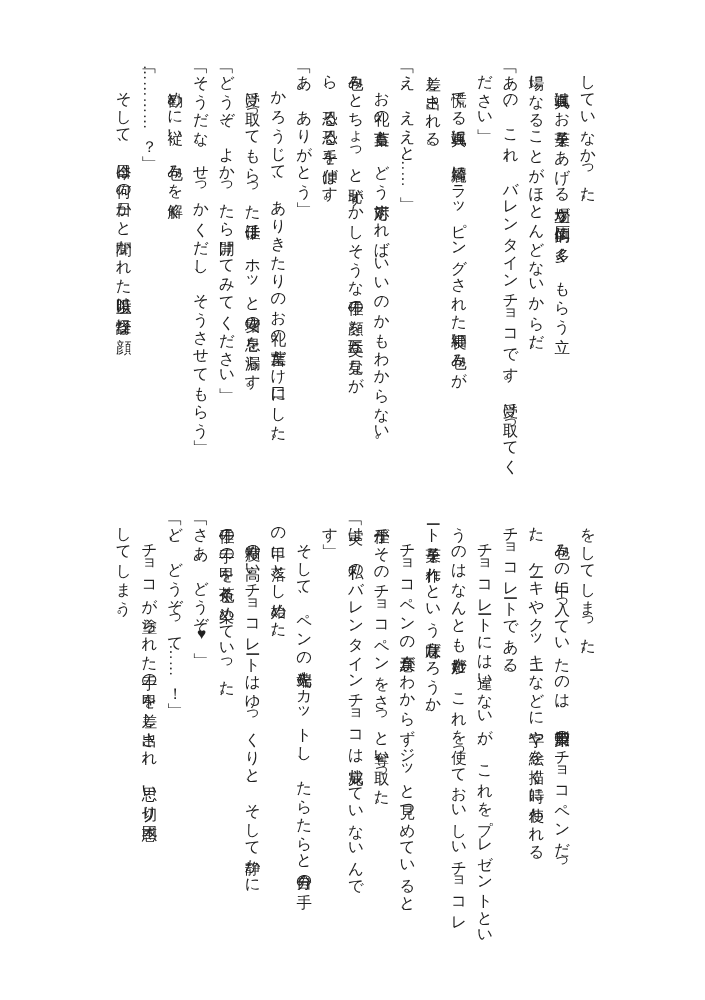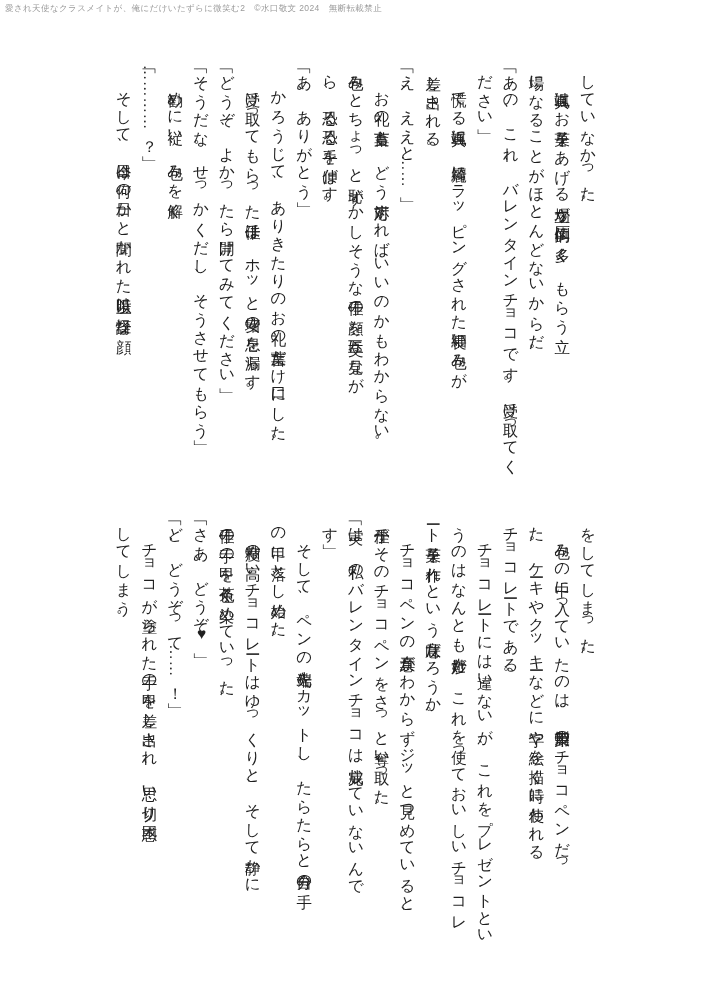--- a/index.html
+++ b/index.html
@@ -40,21 +40,20 @@
   .block-bottom{top:516px;}
   .vline{
     margin:0;padding:0;
     white-space:nowrap;
   }
 </style>
 </head>
 <body>
 
 <div class="page">
-  <div class="copyright-header">愛され天使なクラスメイトが、俺にだけいたずらに微笑む2　©水口敬文 2024　無断転載禁止</div>
 
   <section class="text-block block-top">
       <p class="vline">していなかった。</p>
       <p class="vline">　颯真はお菓子をあげる立場が圧倒的に多く、もらう立</p>
       <p class="vline">場になることがほとんどないからだ。</p>
       <p class="vline">「あの、これ、バレンタインチョコです。受け取ってく</p>
       <p class="vline">ださい」</p>
       <p class="vline">　慌てる颯真に、綺麗にラッピングされた細長い包みが</p>
       <p class="vline">差し出される。</p>
       <p class="vline">「え、ええと……」</p>

